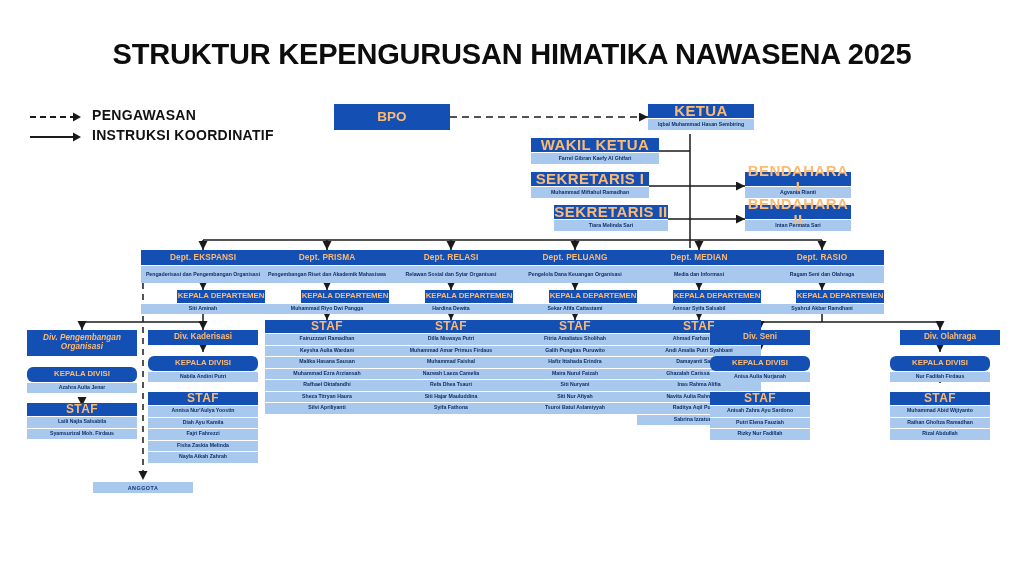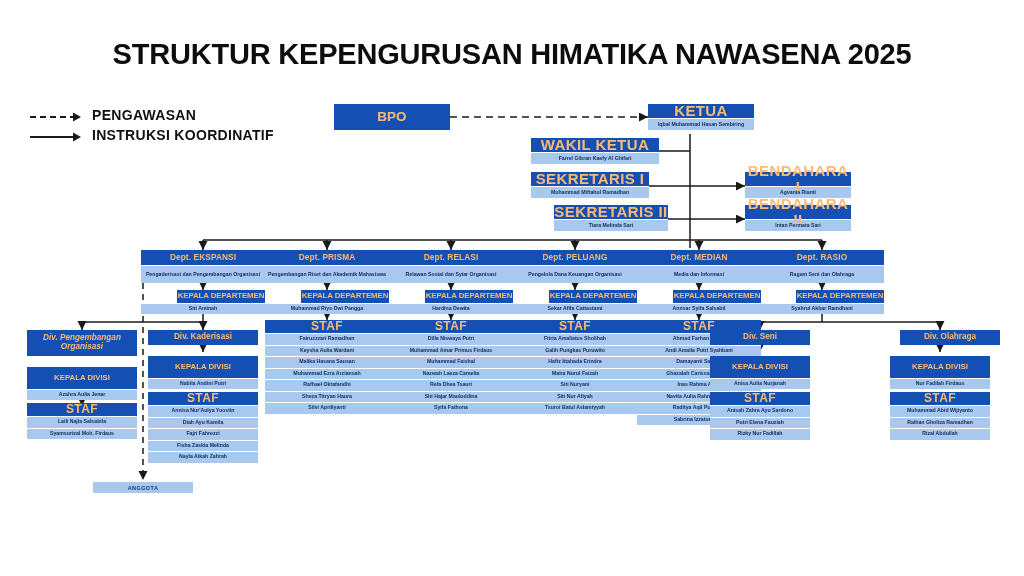--- a/index.html
+++ b/index.html
@@ -50,21 +50,21 @@
   .t-top .sub{height:12px;font-size:5.2px;}
 
   
   .dept .bar{font-size:8.3px;height:15px;letter-spacing:.1px;}
   .dept .sub{height:18px;font-size:5.2px;padding:0 2px;}
   .kadep .bar{font-size:7.9px;height:13px;letter-spacing:-0.1px;margin-left:36px;}
   .kadep .sub{height:11px;font-size:5.2px;}
 
   .divi .bar{font-size:8.2px;height:15px;}
   .divi.two-line .bar{height:26px;font-style:italic;}
-  .kadiv .bar{font-size:7.8px;height:22px;}
+  .kadiv .bar{font-size:7.8px;height:15px;border-radius:6px;}
   .kadiv .sub{height:11px;font-size:5.2px;}
 
   .staf .bar{font-size:12px;height:13px;letter-spacing:.4px;}
   .staf .sub{height:11.5px;font-size:5.2px;}
 
   .anggota{
     background:#a8c8ee;color:#12356e;
     font-size:5.4px;font-weight:bold;letter-spacing:.5px;
     display:flex;align-items:center;justify-content:center;
     height:11px;

